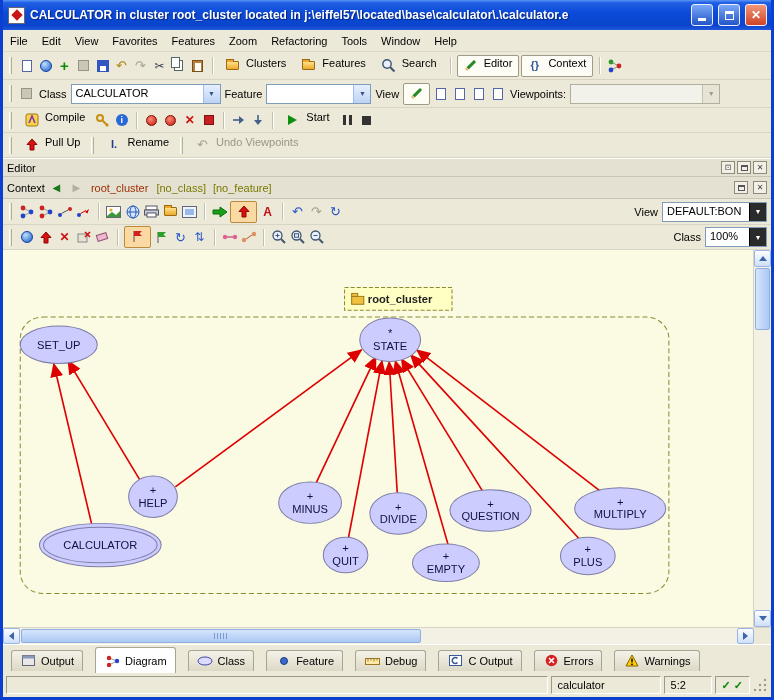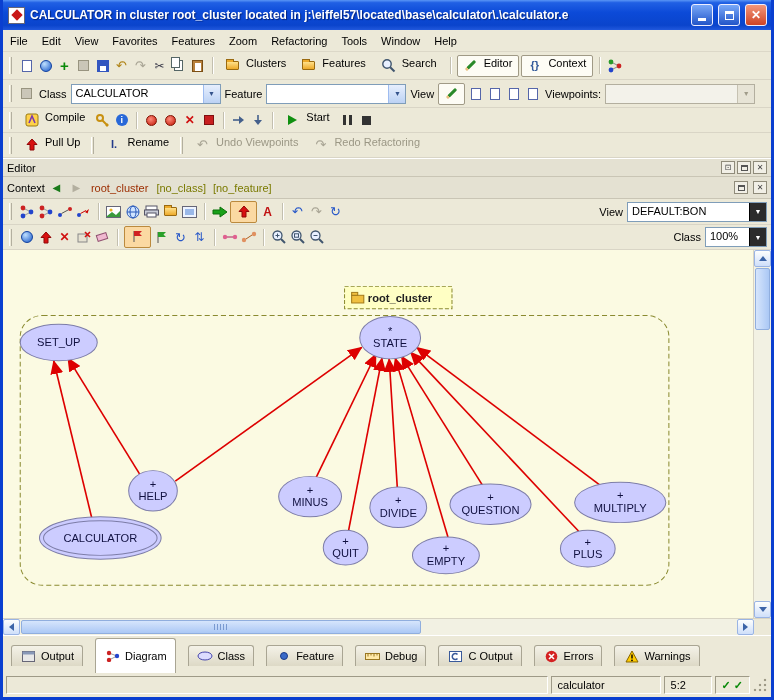--- a/index.html
+++ b/index.html
@@ -99,33 +99,33 @@
 .a-right{width:0;height:0;border-top:4px solid transparent;border-bottom:4px solid transparent;border-left:5px solid #3c64a8}
 .vthumb{flex:0 0 62px;margin:1px;background:linear-gradient(90deg,#d6e5fc,#abc8f5);border:1px solid #90aede;border-radius:2px}
 .hthumb{flex:0 0 400px;margin:1px;background:linear-gradient(180deg,#d6e5fc,#abc8f5);border:1px solid #90aede;border-radius:2px;display:flex;align-items:center;justify-content:center}
 .hthumb::after{content:"";width:14px;height:6px;background:repeating-linear-gradient(90deg,#7a9ad0 0 1px,transparent 1px 3px)}
 .track{flex:1}
 .hsb-row{flex:0 0 17px;display:flex;background:#f2f1e3;border-top:1px solid #d8d4c4}
 .sb-corner{flex:0 0 17px;background:#ece9d8}
 
 .tabs{flex:0 0 26px;display:flex;align-items:center;gap:12px;padding:2px 16px 0 8px;background:#ece9d8;border-top:1px solid #fff}
 .tab{display:flex;align-items:center;gap:4px;padding:0 8px;border:1px solid #a9a593;border-bottom:none;border-radius:3px 3px 0 0;background:linear-gradient(180deg,#f4f2e8,#ddd9c6);height:21px;white-space:nowrap}
-.tab.active{background:#fff;height:35px}
+.tab.active{background:#fff;height:26px}
 
 .status{flex:0 0 24px;display:flex;align-items:center;gap:3px;padding:2px 3px;background:#ece9d8}
 .cell{height:18px;border:1px solid;border-color:#9e9a87 #fff #fff #9e9a87;padding:1px 6px;display:flex;align-items:center;gap:3px;background:#ece9d8}
 .cell.grow{flex:1}
 .resize-grip{width:15px;height:16px;background:
  radial-gradient(circle at 12px 13px,#9e9a87 1.3px,transparent 1.6px),
  radial-gradient(circle at 12px 8px,#9e9a87 1.3px,transparent 1.6px),
  radial-gradient(circle at 7px 13px,#9e9a87 1.3px,transparent 1.6px),
  radial-gradient(circle at 12px 3px,#9e9a87 1.3px,transparent 1.6px),
  radial-gradient(circle at 7px 8px,#9e9a87 1.3px,transparent 1.6px),
  radial-gradient(circle at 2px 13px,#9e9a87 1.3px,transparent 1.6px)}
-.w150{width:150px}.w120{width:140px}.w110{width:110px}.w48{width:48px}.w62{width:62px}
+.w150{width:150px}.w120{width:105px}.w110{width:110px}.w48{width:48px}.w62{width:62px}
 </style>
 </head>
 <body>
 
 <div class="window">
 
   <div class="titlebar">
     <span class="appicon"></span>
     <span class="title">CALCULATOR  in cluster root_cluster   located in j:\eiffel57\located\base\calculator\.\calculator.e</span>
     <span class="wbtn min">
@@ -331,24 +331,20 @@
     </span>
     <span class="grip"></span>
     <span class="tb">
       <span class="icon g-rename"></span>
       <span class="lbl">Rename</span>
     </span>
     <span class="grip"></span>
     <span class="tb dis">
       <span class="icon g-undo grey"></span>
       <span class="lbl">Undo Viewpoints</span>
-    </span>
-    <span class="tb dis">
-      <span class="icon g-redo"></span>
-      <span class="lbl">Redo Refactoring</span>
     </span>
   </div>
 
   <div class="pane-h">
     <span class="t">Editor</span>
     <span class="winic fl"></span>
     <span class="winic">
         <span class="gl-max2"></span>
       </span>
     <span class="winic gx"></span>

